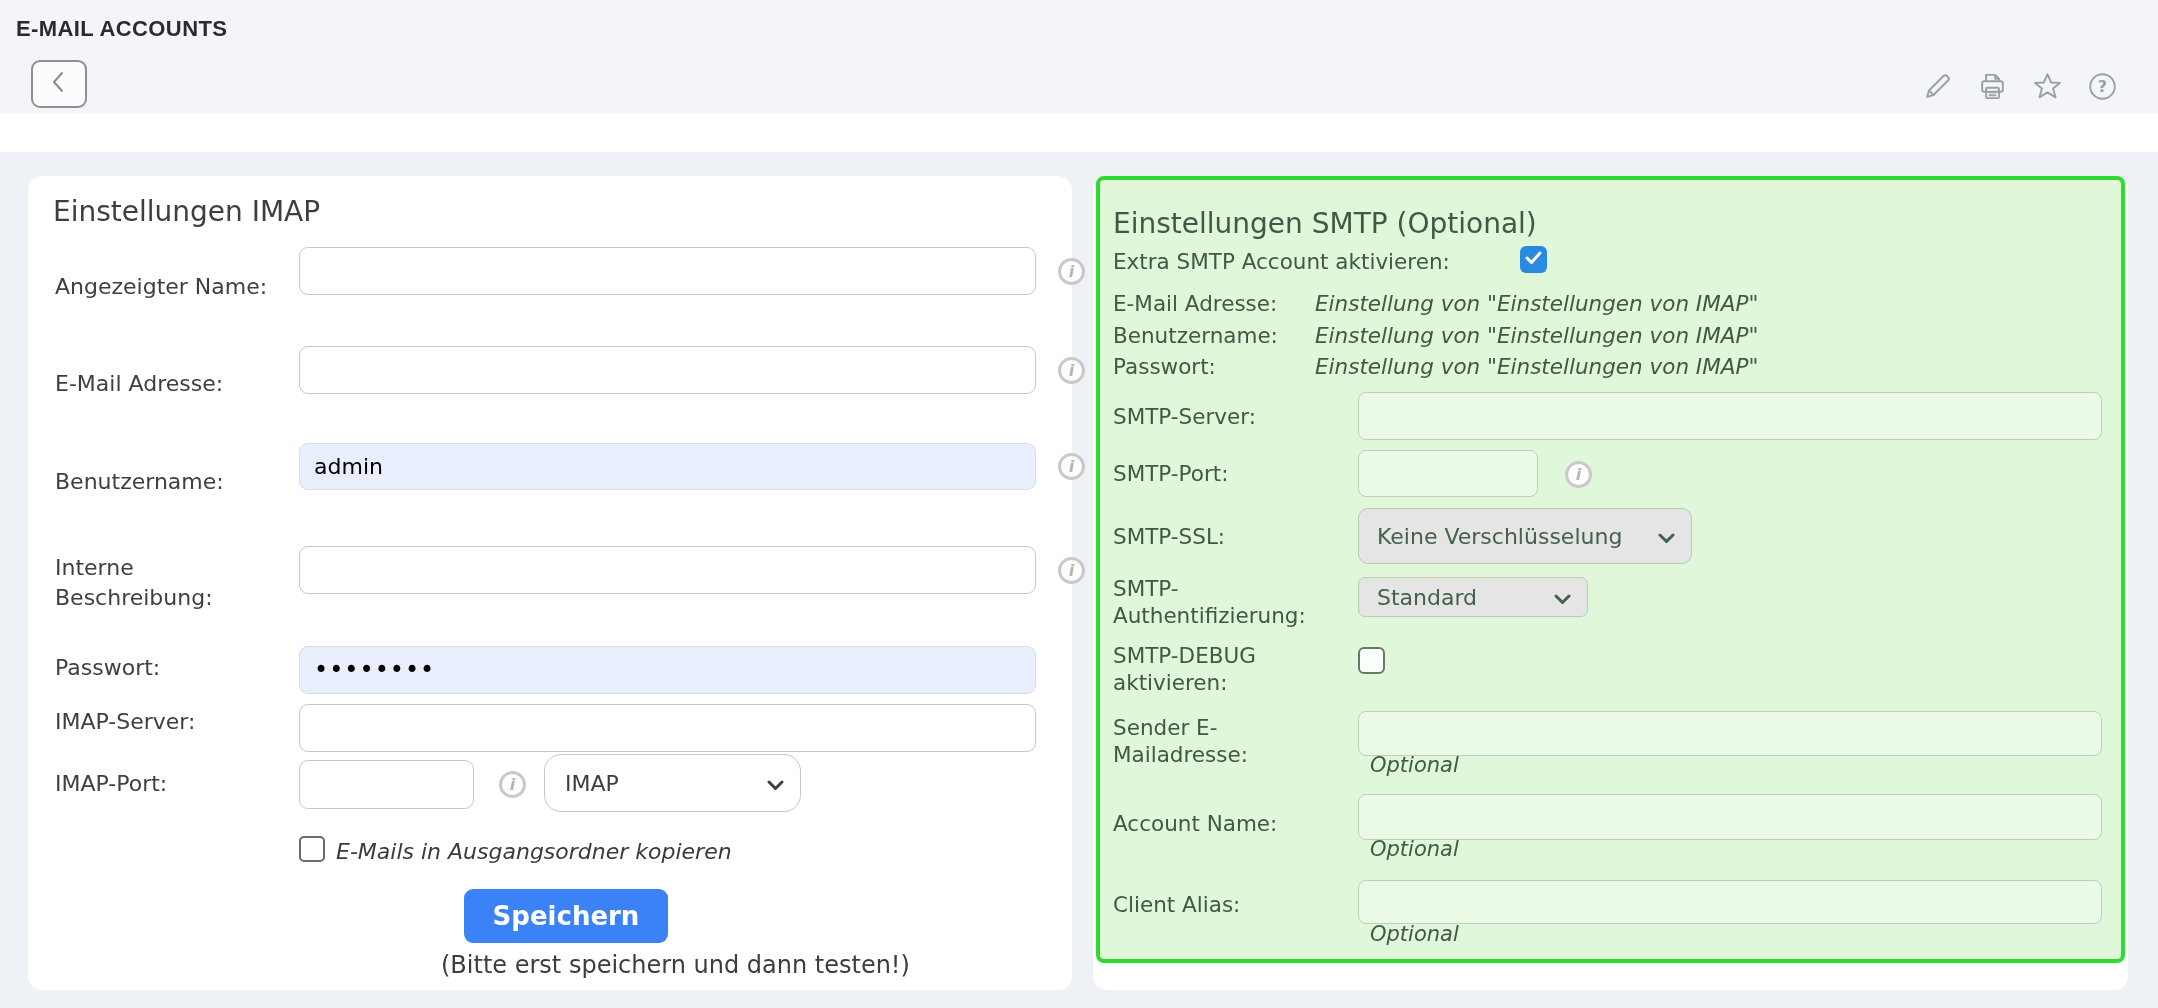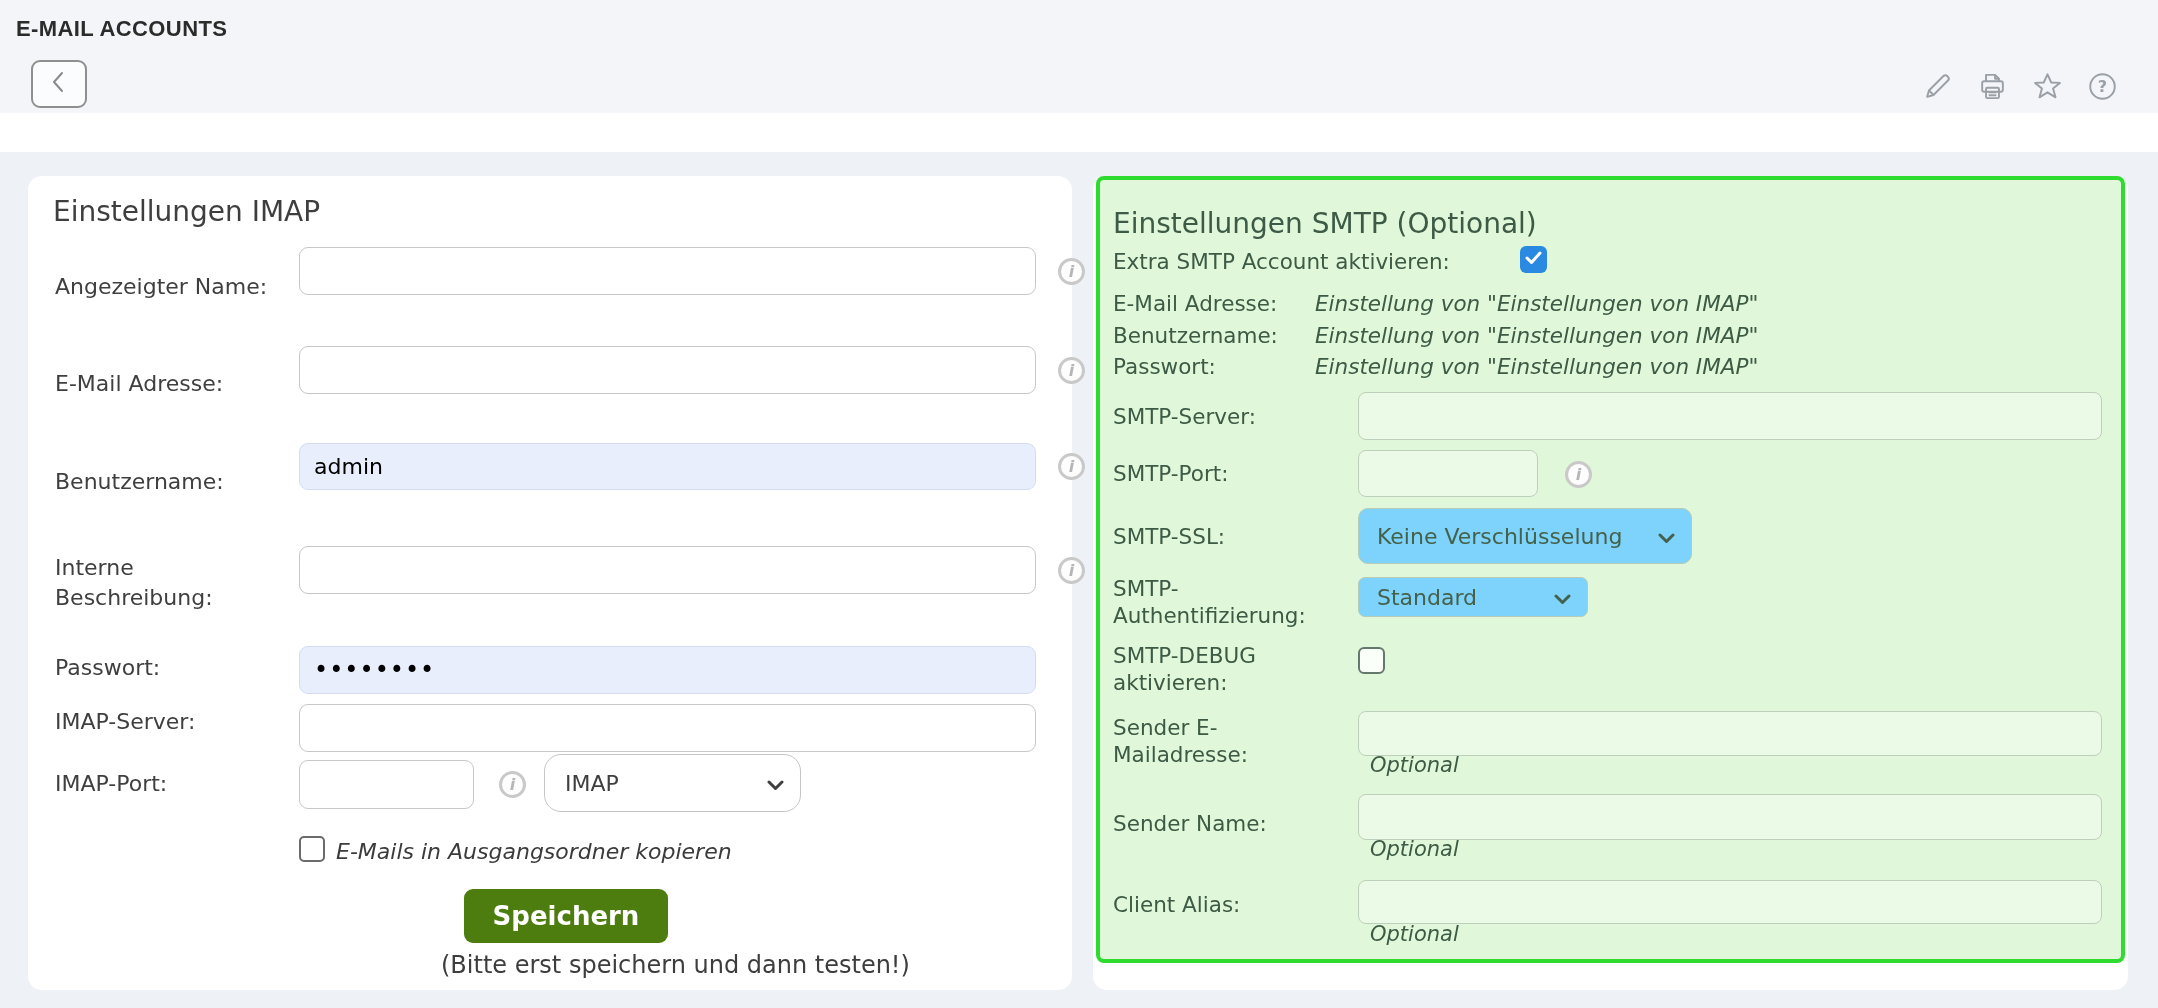--- a/index.html
+++ b/index.html
@@ -41,40 +41,40 @@
   .inp.filled { background:#e8eefb; border-color:#d4ddf0; }
   .inp.pwd { font-size:24px; letter-spacing:1px; }
   .ginp { position:absolute; border:1.5px solid #bed0bb; border-radius:8px; background:#eafae6;
           font-family:"DejaVu Sans", sans-serif; font-size:22px; color:#233; padding:0 14px; outline:none; }
 
   
   .sel { position:absolute; display:flex; align-items:center; justify-content:space-between;
          background:#ffffff; border:1.5px solid #c6c6c6; border-radius:17px; padding:0 16px 0 20px;
          font-size:22px; color:#3f3f3f; cursor:pointer; }
   .gsel { position:absolute; display:flex; align-items:center; justify-content:space-between;
-          background:#7dd3fc; border:1.5px solid #b9cbb6; border-radius:10px; padding:0 16px 0 18px;
+          background:#e5e5e5; border:1.5px solid #b9cbb6; border-radius:10px; padding:0 16px 0 18px;
           font-size:22px; color:#44614b; cursor:pointer; }
 
   
   .info { position:absolute; width:27px; height:27px; border-radius:50%; border:3px solid #c9c9c9;
           background:#fdfdfd; color:#b5b5b5; font-size:16px; font-style:italic; font-weight:bold;
           display:flex; align-items:center; justify-content:center; cursor:pointer; }
 
   
   .cb { position:absolute; width:26px; height:26px; border:2px solid #6b6b6b; border-radius:5px;
         background:#ffffff; cursor:pointer; }
   .gcb { position:absolute; width:27px; height:27px; border:2px solid #66786b; border-radius:6px;
          background:#fbfffa; cursor:pointer; }
   .cb-checked { position:absolute; width:27px; height:27px; border-radius:6px; background:#2a8ae2;
                 display:flex; align-items:center; justify-content:center; cursor:pointer; }
 
   .cb-lbl { position:absolute; font-size:22px; line-height:30px; font-style:italic; color:#3b3b3b; white-space:nowrap; }
   .opt-note { position:absolute; font-size:21px; font-style:italic; color:#3d5a45; }
 
-  .save-btn { position:absolute; left:436px; top:713px; width:204px; height:54px; background:#4d7c0f;
+  .save-btn { position:absolute; left:436px; top:713px; width:204px; height:54px; background:#3b82f6;
               border:none; border-radius:9px; color:#ffffff; font-family:"DejaVu Sans", sans-serif;
               font-weight:bold; font-size:26px; cursor:pointer; }
   .hint { position:absolute; left:413px; top:775px; font-size:24px; color:#3d3d3d; white-space:nowrap; }
 </style>
 </head>
 <body>
 
 <div id="screen">
 
   <div class="header">
@@ -214,21 +214,21 @@
       </span>
     </div>
 
     <div class="glbl" style="top:466px;">SMTP-DEBUG aktivieren:</div>
     <div class="gcb" style="left:265px; top:471px;"></div>
 
     <div class="glbl" style="top:538px;">Sender E-Mailadresse:</div>
     <input class="ginp" style="left: 265px; top: 535px; width: 744px; height: 45px;" value="">
     <div class="opt-note" style="left:277px; top:577px;">Optional</div>
 
-    <div class="glbl" style="top:634px;">Sender Name:</div>
+    <div class="glbl" style="top:634px;">Account Name:</div>
     <input class="ginp" style="left: 265px; top: 618px; width: 744px; height: 46px;" value="">
     <div class="opt-note" style="left:277px; top:661px;">Optional</div>
 
     <div class="glbl" style="top:715px;">Client Alias:</div>
     <input class="ginp" style="left: 265px; top: 704px; width: 744px; height: 44px;" value="">
     <div class="opt-note" style="left:277px; top:746px;">Optional</div>
   </div>
 
 </div>
 

